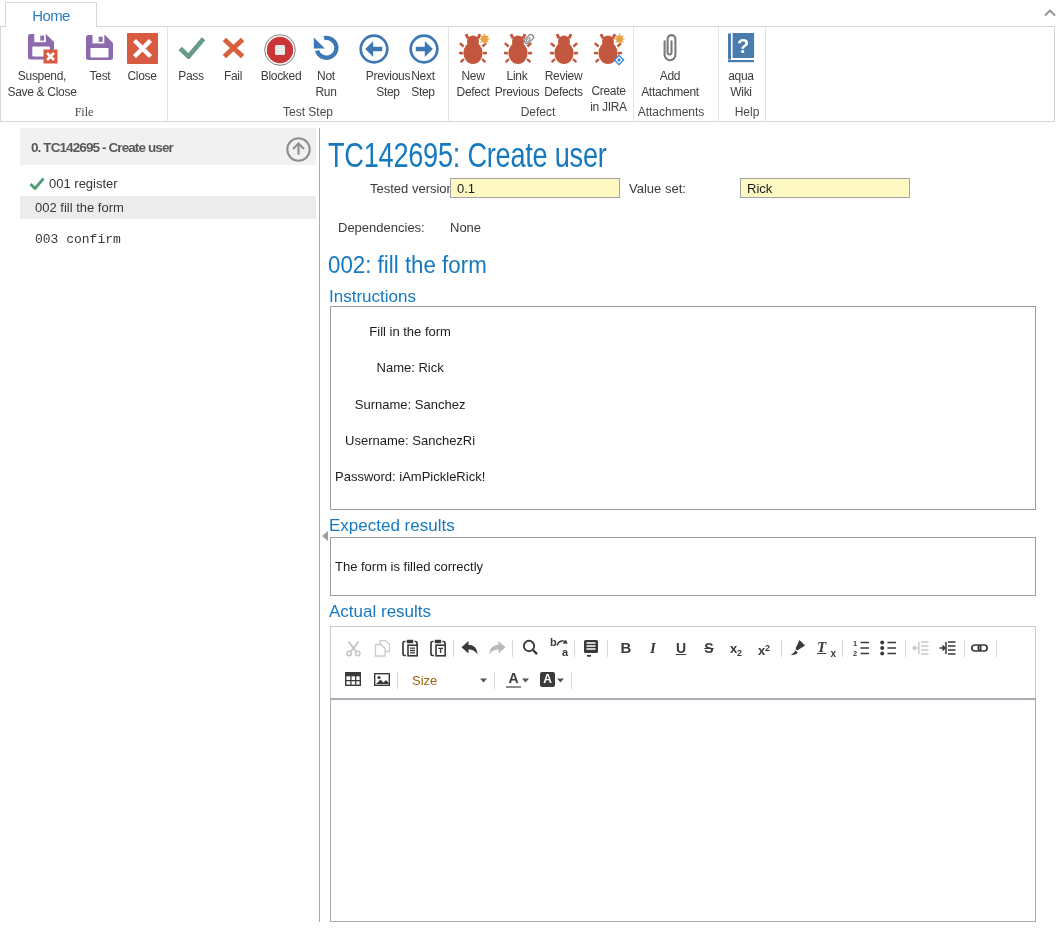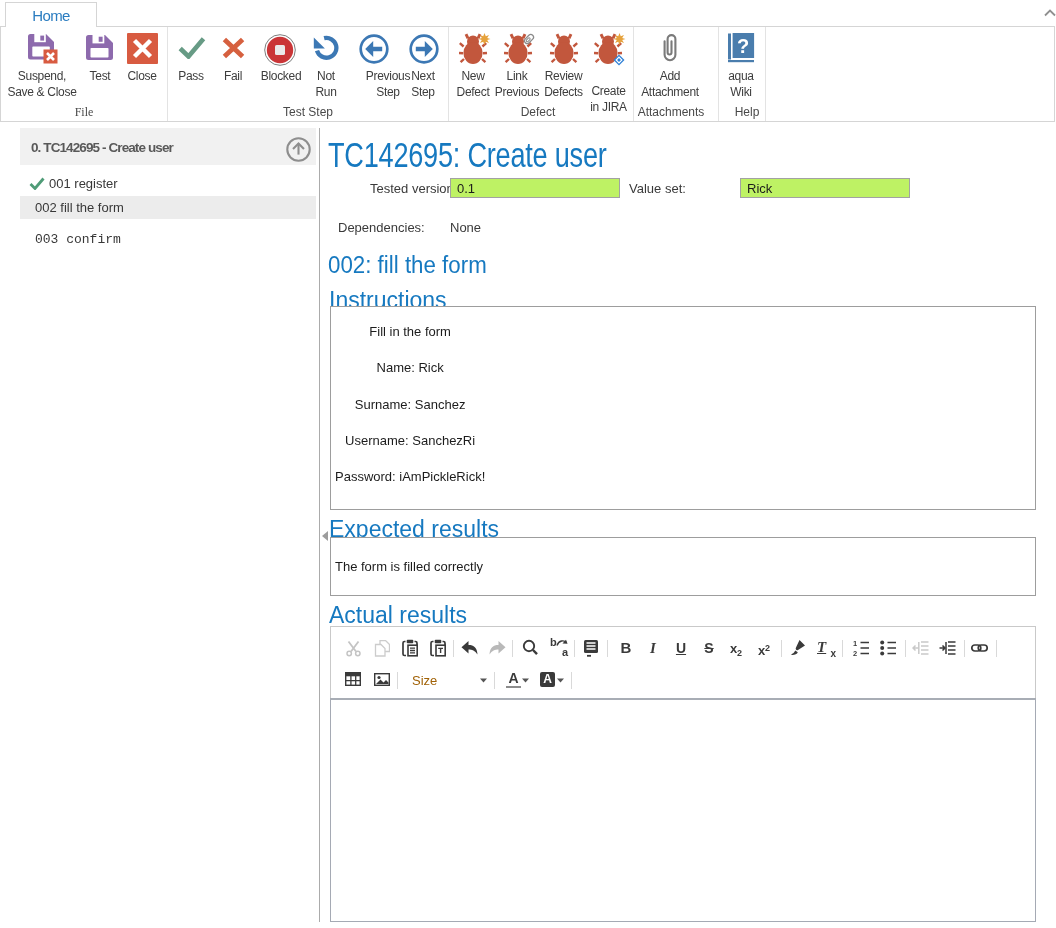--- a/index.html
+++ b/index.html
@@ -16,24 +16,24 @@
 #chev { left:1044px; top:8px; width:12px; height:10px; }
 
 #panel-header { left:20px; top:128px; width:296px; height:37px; background:#f1f1f1; }
 #panel-header .t { position:absolute; left:11px; top:12px; font-size:13.5px; font-weight:bold; color:#595959; letter-spacing:-0.9px; }
 .prow { left:20px; width:296px; height:23px; font-size:13px; color:#383838; }
 .prow .txt { position:absolute; top:4px; }
 #splitline { left:319px; top:128px; width:1px; height:794px; background:#ababab; }
 #splittri { left:322px; top:531px; width:0; height:0; border-top:5px solid transparent; border-bottom:5px solid transparent; border-right:6px solid #9d9d9d; }
 #title { left:328px; top:135px; font-size:35px; color:#1679c0; letter-spacing:-0.3px; transform:scaleX(0.775); transform-origin:0 0; white-space:nowrap; }
 .flabel { font-size:13px; color:#3a3a3a; }
-.input { background:#bef264; border:1px solid #a2a2a2; height:20px; font-size:13px; color:#1c1c1c; padding:2px 0 0 6px; }
+.input { background:#fef9c3; border:1px solid #a2a2a2; height:20px; font-size:13px; color:#1c1c1c; padding:2px 0 0 6px; }
 .bigbox { left:330px; width:706px; background:#fff; border:1px solid #9d9d9d; font-size:13px; color:#1c1c1c; }
 #h2 { left:328px; top:252px; font-size:23px; color:#1679c0; transform:scaleX(0.97); transform-origin:0 0; white-space:nowrap; }
-.slabel { left:329px; font-size:23px; color:#1679c0; }
+.slabel { left:329px; font-size:17px; color:#1679c0; }
 
 #editor { left:330px; top:626px; width:706px; height:296px; border:1px solid #c9c9c9; }
 #ed-divider { left:330px; top:698px; width:706px; height:2px; background:#a8adb5; }
 #ed-content { left:330px; top:700px; width:706px; height:222px; border:1px solid #a5aab4; border-top:none; background:#fff; }
 .tsep { width:1px; background:#d9d9d9; height:17px; top:640px; }
 .tsep2 { width:1px; background:#d9d9d9; height:17px; top:672px; }
 </style>
 </head>
 <body>
 

